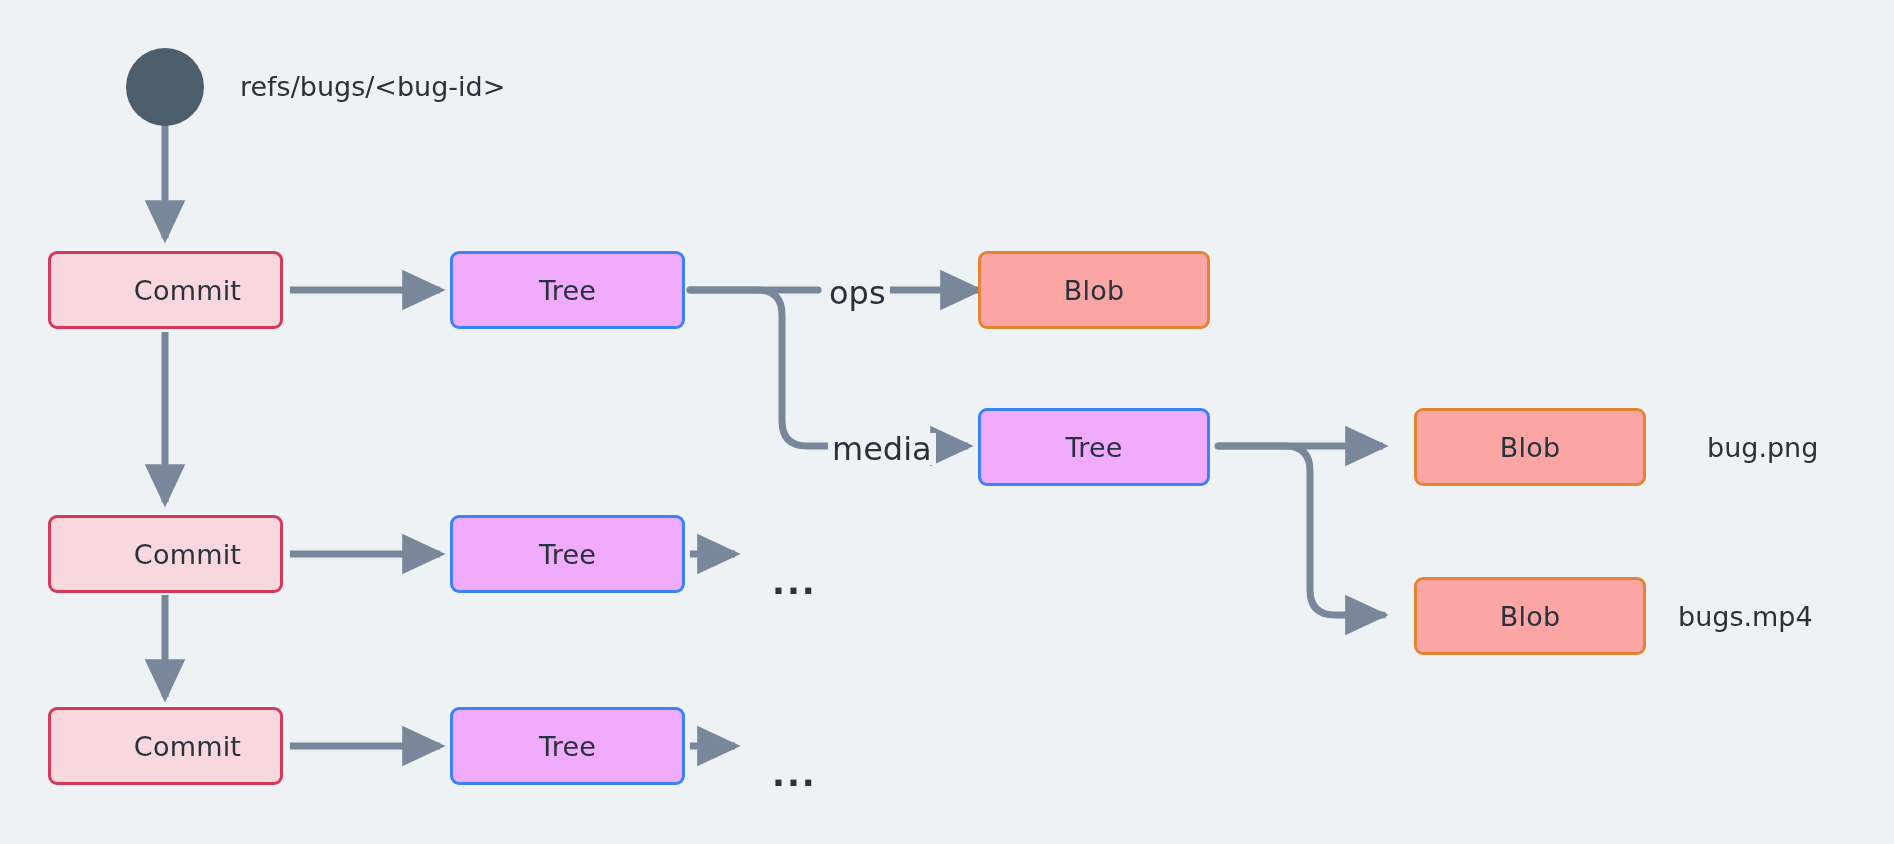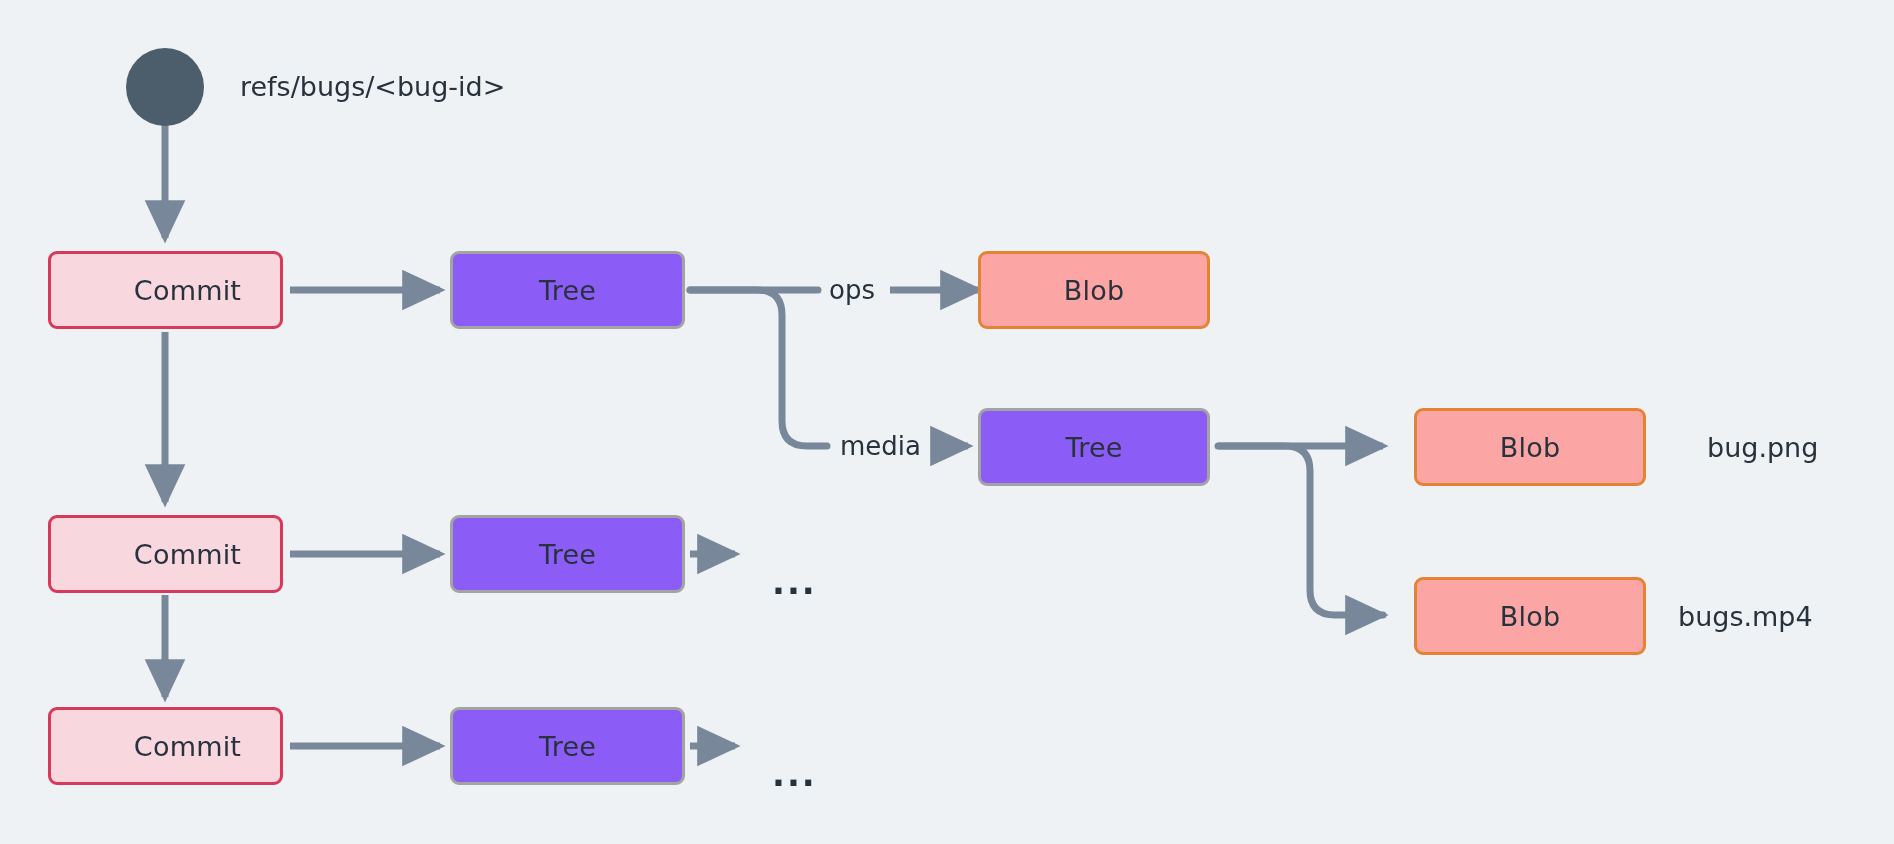--- a/index.html
+++ b/index.html
@@ -39,42 +39,42 @@
     letter-spacing: 0.2px;
     color: #28323c;
     white-space: nowrap;
   }
   .node-commit {
     background: #f8d7de;
     border: 3px solid #d6395a;
     padding-left: 44px;
   }
   .node-tree {
-    background: #8b5cf6;
-    border: 3px solid #a3a3a3;
+    background: #f0abfc;
+    border: 3px solid #3b82f6;
   }
   .node-blob {
     background: #fca5a5;
     border: 3px solid #e58334;
   }
   .ref-dot {
     position: absolute;
     border-radius: 50%;
     background: #4c5d6b;
   }
   .plain-label {
     position: absolute;
     font-size: 27px;
     color: #28323c;
     white-space: nowrap;
     line-height: 1;
   }
   .edge-label {
     position: absolute;
-    font-size: 26px;
+    font-size: 32px;
     color: #28323c;
     background: #eff2f5;
     padding: 0 4px;
     white-space: nowrap;
     line-height: 1;
   }
   .ellipsis {
     position: absolute;
     font-size: 34px;
     font-weight: 700;
@@ -123,21 +123,21 @@
 
   <div class="node node-commit" style="left:48px; top:251px; width:235px; height:78px;">Commit</div>
   <div class="node node-commit" style="left:48px; top:515px; width:235px; height:78px;">Commit</div>
   <div class="node node-commit" style="left:48px; top:707px; width:235px; height:78px;">Commit</div>
 
   <div class="node node-tree" style="left:450px; top:251px; width:235px; height:78px;">Tree</div>
   <div class="node node-tree" style="left:450px; top:515px; width:235px; height:78px;">Tree</div>
   <div class="node node-tree" style="left:450px; top:707px; width:235px; height:78px;">Tree</div>
 
   <div class="edge-label" style="left:825px; top:277px;">ops</div>
-  <div class="edge-label" style="left:828px; top:433px;margin-left:8px;">media</div>
+  <div class="edge-label" style="left:828px; top:433px;">media</div>
 
   <div class="node node-blob" style="left:978px; top:251px; width:232px; height:78px;">Blob</div>
   <div class="node node-tree" style="left:978px; top:408px; width:232px; height:78px;">Tree</div>
   <div class="node node-blob" style="left:1414px; top:408px; width:232px; height:78px;">Blob</div>
   <div class="node node-blob" style="left:1414px; top:577px; width:232px; height:78px;">Blob</div>
 
   <div class="plain-label" style="left:1678px; top:434px;margin-left:29px;">bug.png</div>
   <div class="plain-label" style="left:1678px; top:603px;">bugs.mp4</div>
 
   <div class="ellipsis" style="left:772px; top:565px;">...</div>

